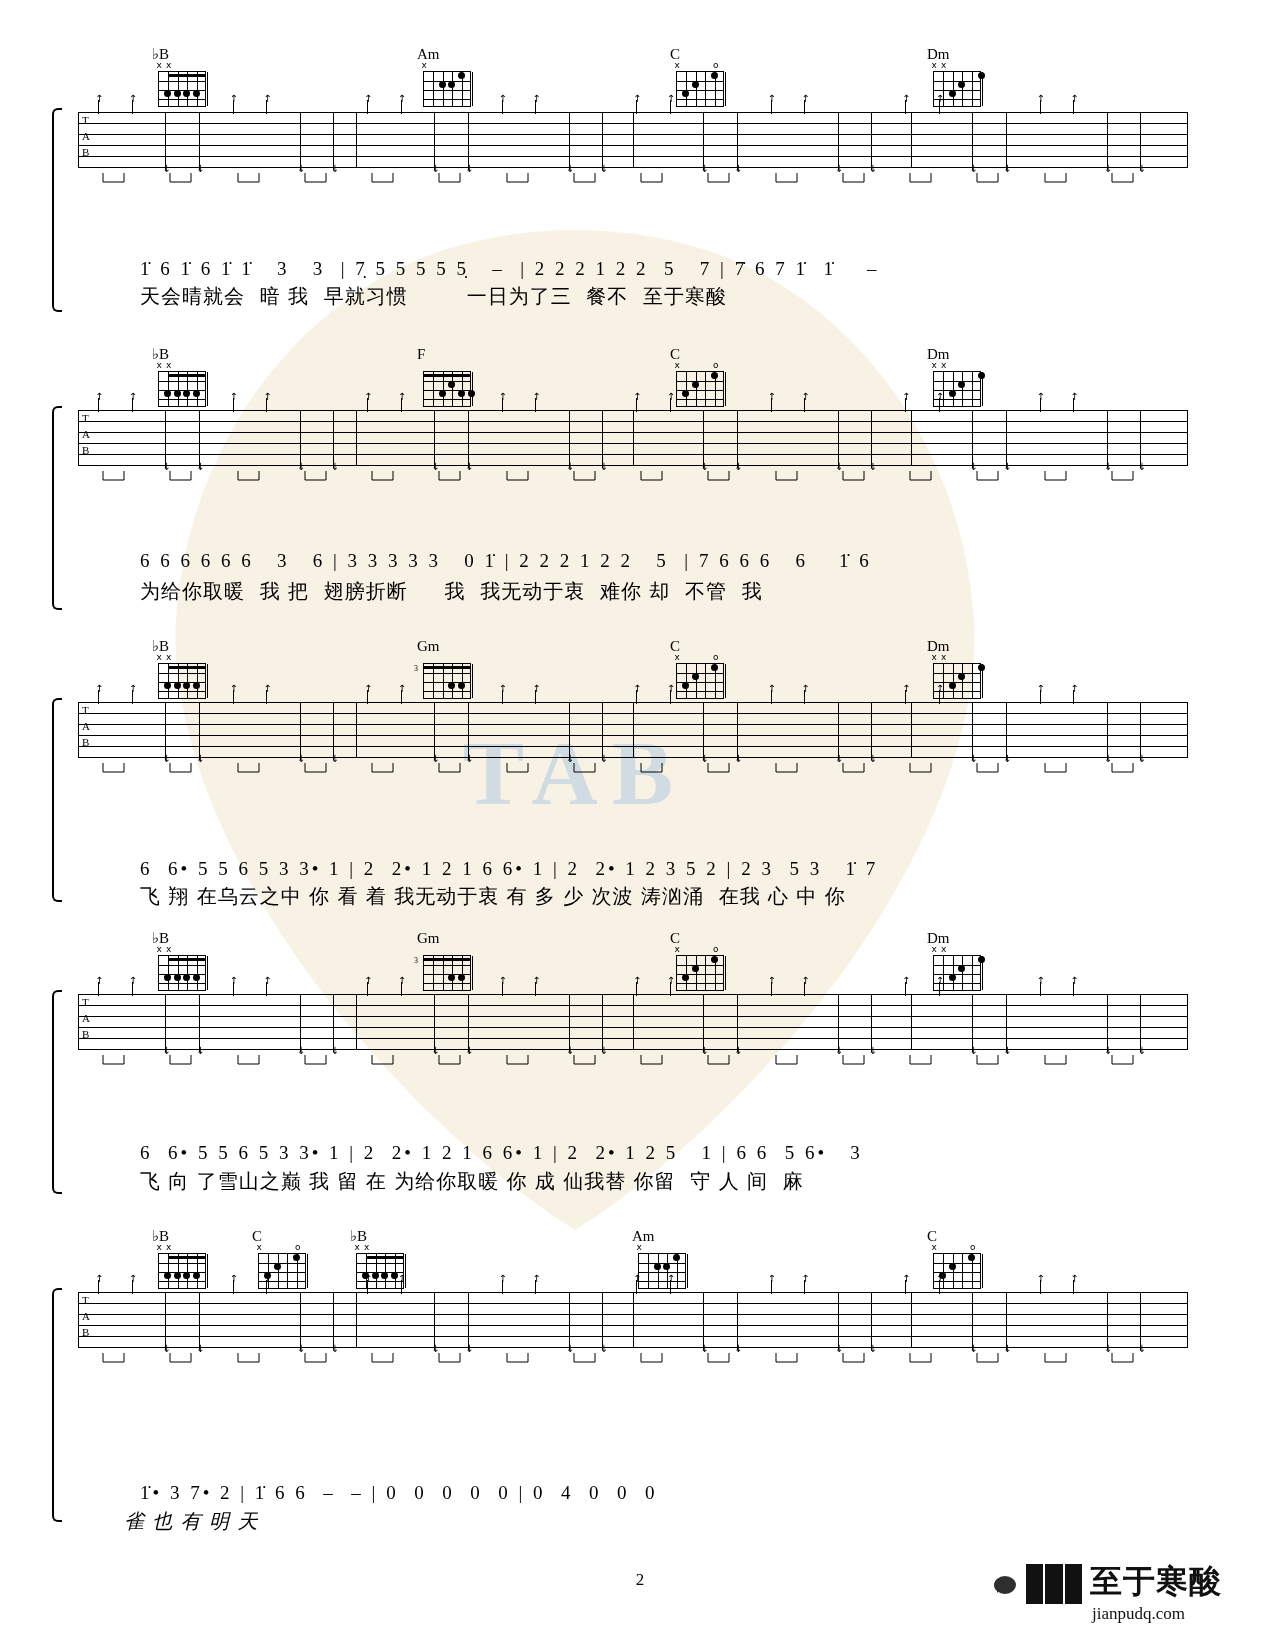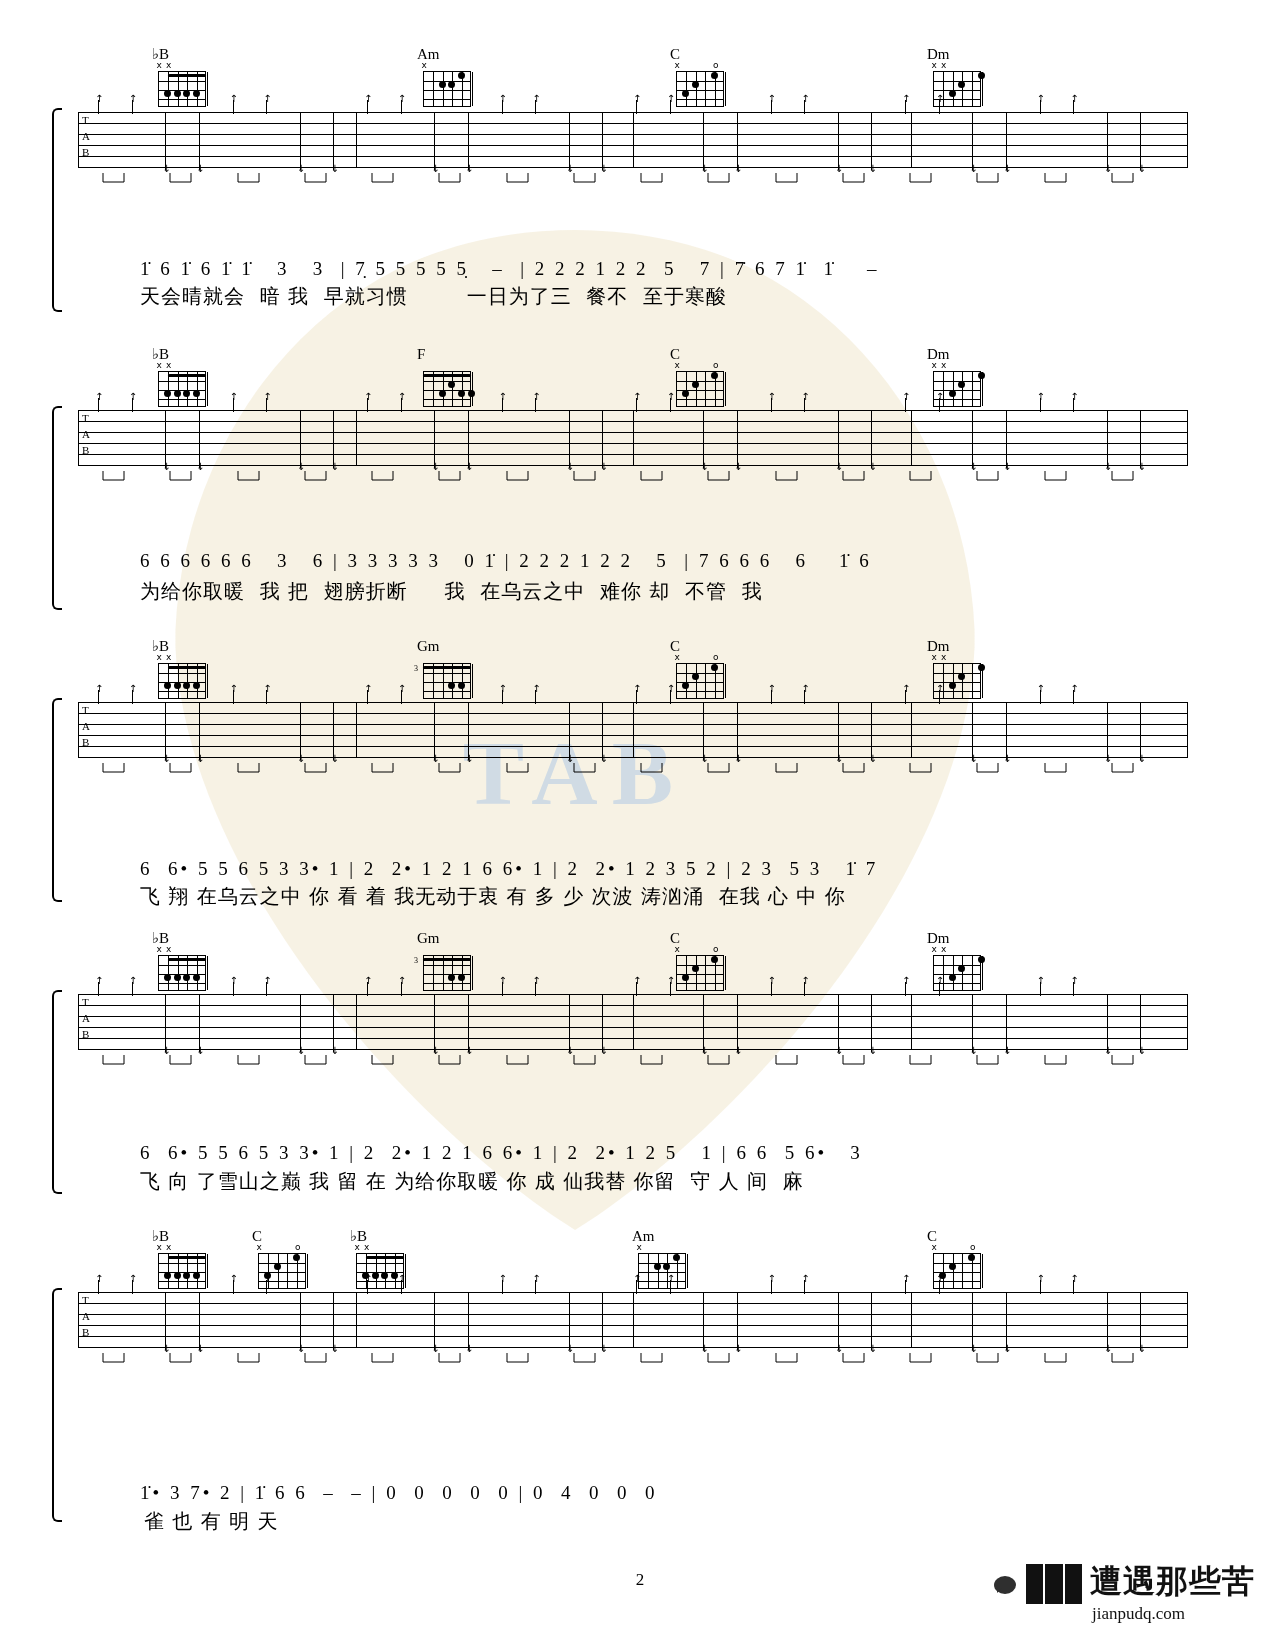--- a/index.html
+++ b/index.html
@@ -597,21 +597,21 @@
           </svg></div>
         <div class="rhythm" style="left: 965.5px; top: 60px;"><svg width="26" height="12">
             <path d="M1,1 L1,10 M22,1 L22,10 M1,10 L22,10" stroke="#000" fill="none" stroke-width="1"></path>
           </svg></div>
         <div class="rhythm" style="left: 1032.75px; top: 60px;"><svg width="26" height="12">
             <path d="M1,1 L1,10 M22,1 L22,10 M1,10 L22,10" stroke="#000" fill="none" stroke-width="1"></path>
           </svg></div>
       </div>
       <div class="sysbracket" style="left: 52px; top: 406px; height: 200px;"></div>
       <div class="numline" style="left: 140px; top: 550px; letter-spacing: 3px;">6 6 6 6 6 6   3   6 | 3 3 3 3 3   0 1̇ | 2 2 2 1 2 2   5  | 7 6 6 6   6    1̇ 6</div>
-      <div class="lyricline" style="left: 140px; top: 578px; letter-spacing: 1px;">为给你取暖  我 把  翅膀折断     我  在乌云之中  难你 却  不管  我</div>
+      <div class="lyricline" style="left: 140px; top: 578px; letter-spacing: 1px;">为给你取暖  我 把  翅膀折断     我  我无动于衷  难你 却  不管  我</div>
     </div>
     <div class="system">
       <div class="chord" style="left: 150px; top: 638px;">
         <div class="cname">♭B</div>
         <div class="diagram">
           <div class="grid">
             <div class="v" style="left: 9.1px;"></div>
             <div class="v" style="left: 18.7px;"></div>
             <div class="v" style="left: 28.3px;"></div>
             <div class="v" style="left: 37.9px;"></div>
@@ -1267,28 +1267,28 @@
           </svg></div>
         <div class="rhythm" style="left: 965.5px; top: 60px;"><svg width="26" height="12">
             <path d="M1,1 L1,10 M22,1 L22,10 M1,10 L22,10" stroke="#000" fill="none" stroke-width="1"></path>
           </svg></div>
         <div class="rhythm" style="left: 1032.75px; top: 60px;"><svg width="26" height="12">
             <path d="M1,1 L1,10 M22,1 L22,10 M1,10 L22,10" stroke="#000" fill="none" stroke-width="1"></path>
           </svg></div>
       </div>
       <div class="sysbracket" style="left: 52px; top: 1288px; height: 230px;"></div>
       <div class="numline" style="left: 140px; top: 1482px; letter-spacing: 3px;">1̇• 3 7• 2 | 1̇ 6 6  –  – | 0  0  0  0  0 | 0  4  0  0  0</div>
-      <div class="lyricline" style="left: 144px; top: 1508px; letter-spacing: 1px;">雀 也 有 明 天</div>
+      <div class="lyricline" style="left: 124px; top: 1508px; letter-spacing: 1px; font-style: italic;">雀 也 有 明 天</div>
     </div>
   </div>
 
 <div class="pageno" style="top:1570px;">2</div>
 
 <div class="footer">
   <div class="wechat"></div>
   <div class="keys">
     <span></span>
       <span></span>
       <span></span>
   </div>
-  <div class="brand">遭遇那些苦</div>
+  <div class="brand">至于寒酸</div>
   <div class="url">jianpudq.com</div>
 </div>
 
 </body></html>

